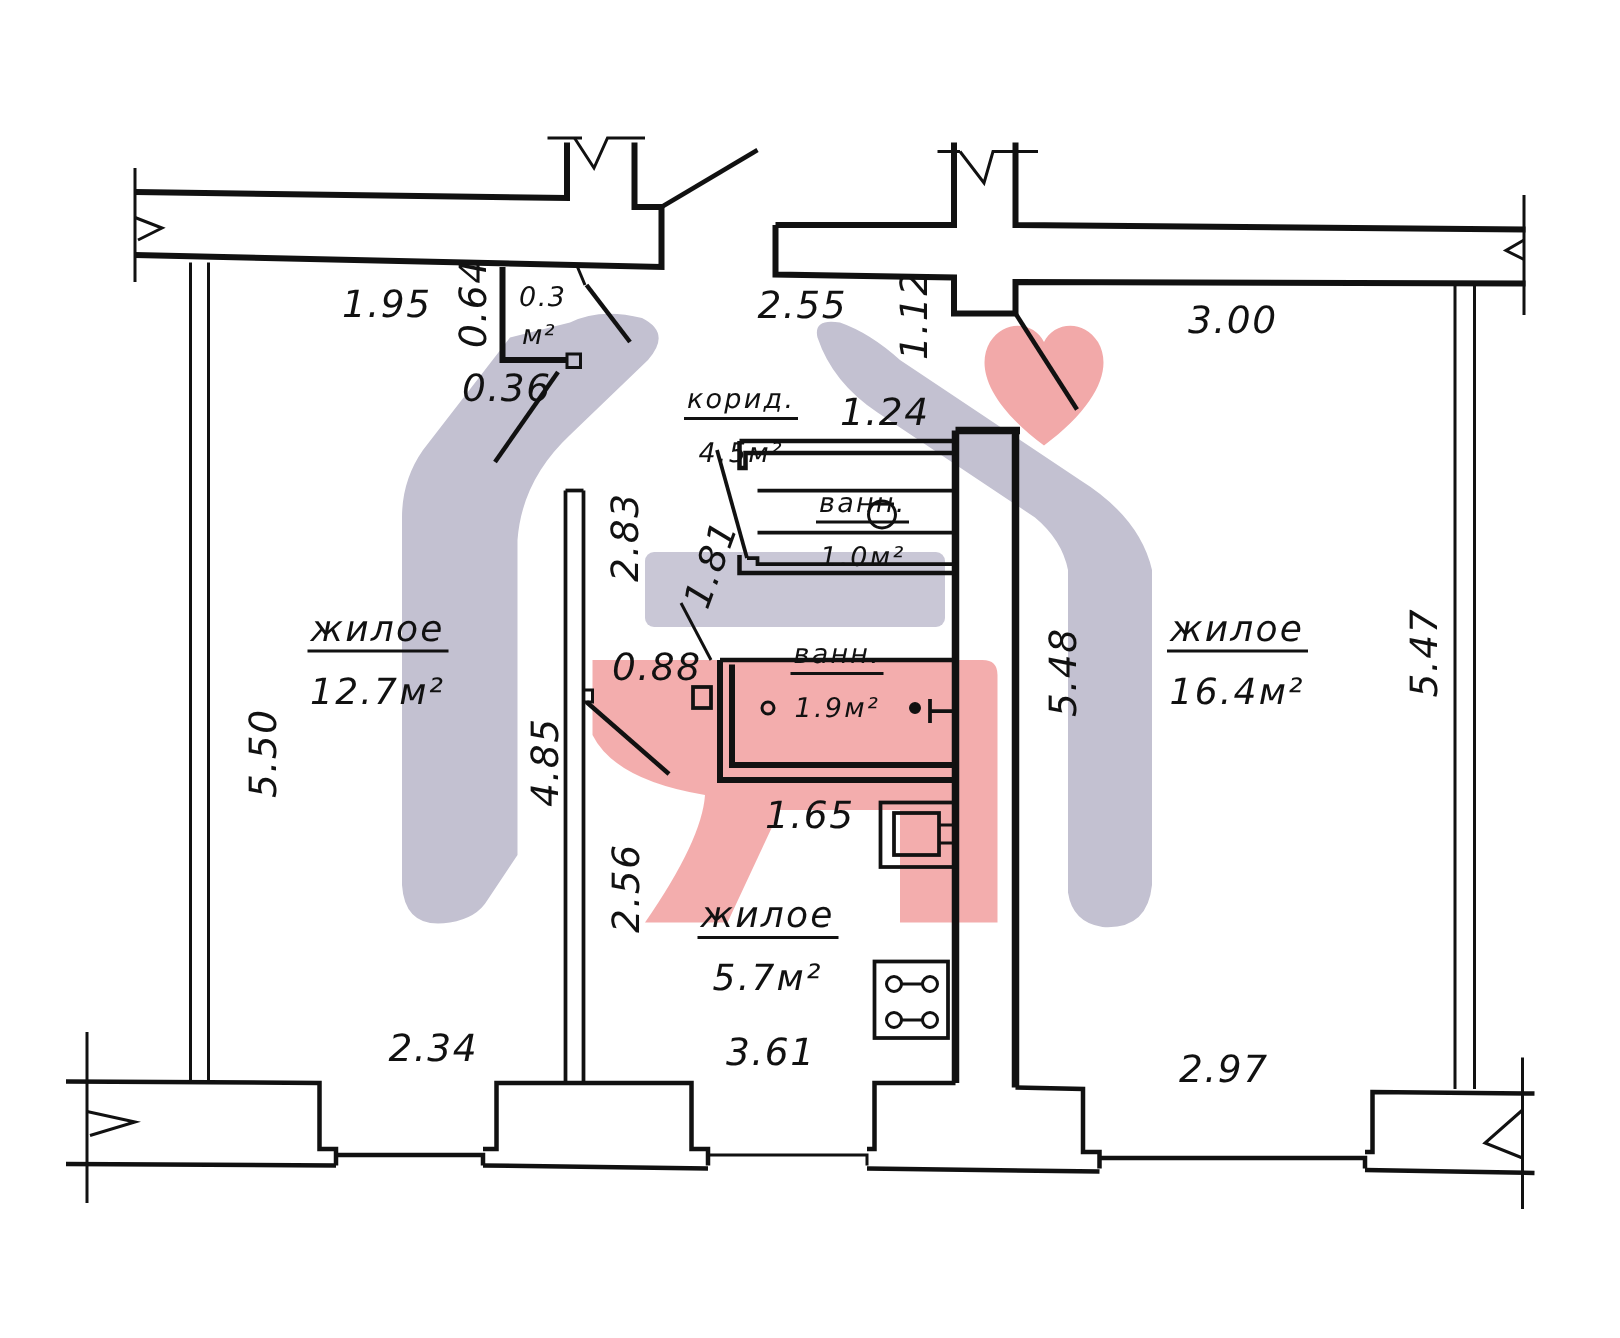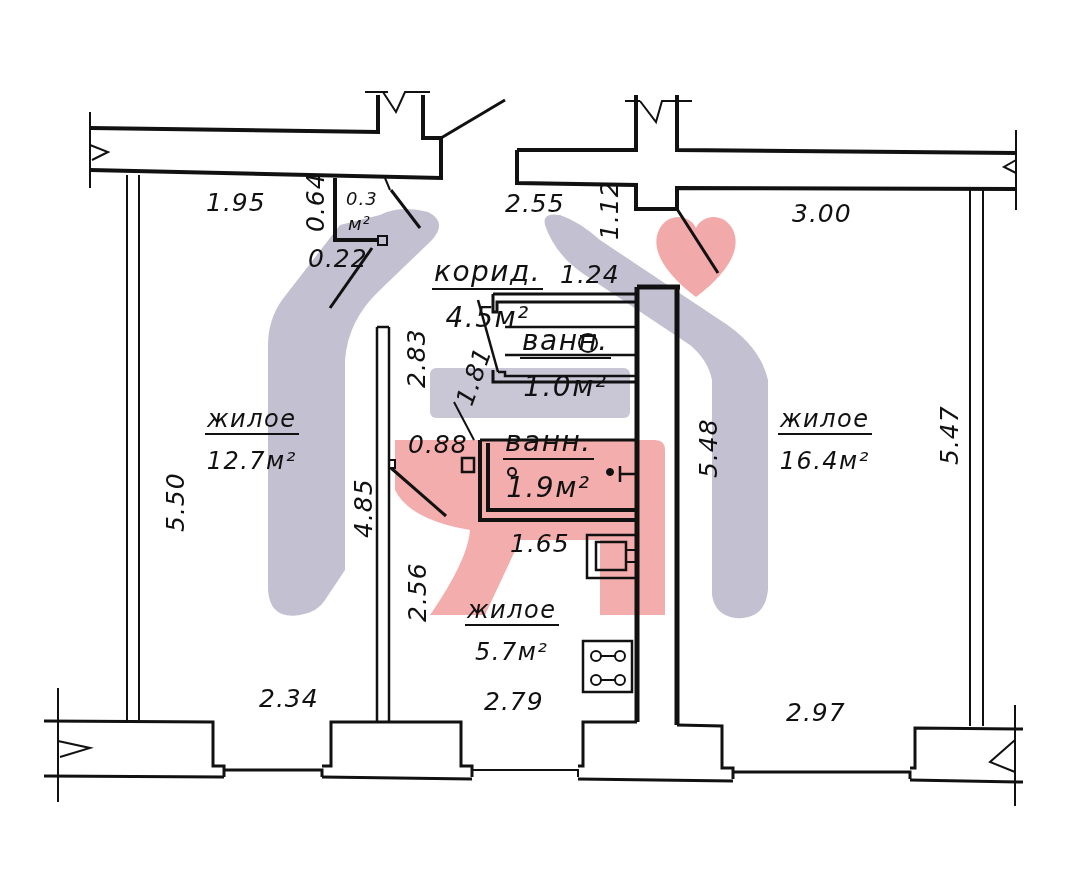--- a/index.html
+++ b/index.html
@@ -5,21 +5,21 @@
     html, body { margin: 0; padding: 0; background: #ffffff; }
     body { width: 1080px; height: 892px; position: relative; overflow: hidden; font-family: "DejaVu Sans", sans-serif; }
     #plan { position: absolute; left: 0; top: 0; width: 1080px; height: 892px; }
     .lbl { position: absolute; font-family: "DejaVu Sans", sans-serif; font-style: italic; color: #111; white-space: nowrap; line-height: 1; }
     .dim { font-size: 25px; letter-spacing: 1px; }
     .dim-sm { font-size: 18px; letter-spacing: 1px; }
     .vert { transform-origin: left top; transform: rotate(-90deg); }
     .room { text-align: center; font-size: 24px; letter-spacing: 1.5px; }
     .room .name { display: block; border-bottom: 2px solid #111; padding: 0 2px 2px; }
     .room .area { display: block; padding-top: 14px; }
-    .room.sm { font-size: 28px; }
+    .room.sm { font-size: 18px; margin-left: 24px; }
   </style>
 </head>
 <body>
 
 <svg id="plan" viewBox="0 0 1080 892" xmlns="http://www.w3.org/2000/svg">
 
   <g>
     <g fill="#c3c1d1">
 
       <path d="M 340 225 L 282 300 Q 268 320 268 345 L 268 590 Q 270 620 300 615 Q 318 612 325 600 L 345 570 L 345 360 Q 348 320 380 290 L 432 240 Q 448 222 428 212 Q 400 205 380 215 Z"></path>
@@ -119,25 +119,25 @@
     <path d="M 677 725 L 722 726 L 722 768 L 733 768 L 733 779 M 733 772 L 910 772 L 910 779 M 910 768 L 915 768 L 915 728 L 1023 729" stroke-width="3"></path>
     <path d="M 44 776 L 224 777 M 322 777 L 472 779 M 578 779 L 733 781 M 910 780 L 1023 782" stroke-width="3"></path>
 
     <path d="M 58 688 L 58 802" stroke-width="2"></path>
     <path d="M 58 741 L 90 748 L 60 757" stroke-width="2"></path>
     <path d="M 1015 705 L 1015 806" stroke-width="2"></path>
     <path d="M 1015 740 L 990 762 L 1015 772" stroke-width="2"></path>
   </g>
 </svg>
 
-<div class="lbl dim" style="left:206px; top:190px;">1.95</div>
+<div class="lbl dim" style="left:228px; top:190px;">1.95</div>
 <div class="lbl dim vert" style="left:303px; top:232px;">0.64</div>
 <div class="lbl dim-sm" style="left:346px; top:190px;">0.3</div>
 <div class="lbl dim-sm" style="left:348px; top:215px;">м²</div>
-<div class="lbl dim" style="left:308px; top:246px;">0.22</div>
+<div class="lbl dim" style="left:308px; top:246px;">0.36</div>
 <div class="lbl dim" style="left:505px; top:191px;">2.55</div>
 <div class="lbl dim vert" style="left:597px; top:240px;">1.12</div>
 <div class="lbl dim" style="left:792px; top:201px;">3.00</div>
 
 <div class="lbl room sm" style="left:432px; top:258px;">
   <span class="name">корид.</span>
   <span class="area">4.5м²</span>
 </div>
 <div class="lbl dim" style="left:560px; top:262px;">1.24</div>
 
@@ -171,14 +171,14 @@
 <div class="lbl dim" style="left:510px; top:531px;">1.65</div>
 <div class="lbl dim vert" style="left:696px; top:478px;">5.48</div>
 <div class="lbl dim vert" style="left:937px; top:465px;">5.47</div>
 
 <div class="lbl room" style="left:465px; top:598px;">
   <span class="name">жилое</span>
   <span class="area">5.7м²</span>
 </div>
 
 <div class="lbl dim" style="left:237px; top:686px;margin-left:22px;">2.34</div>
-<div class="lbl dim" style="left:484px; top:689px;">2.79</div>
+<div class="lbl dim" style="left:484px; top:689px;">3.61</div>
 <div class="lbl dim" style="left:786px; top:700px;">2.97</div>
 
 </body></html>

